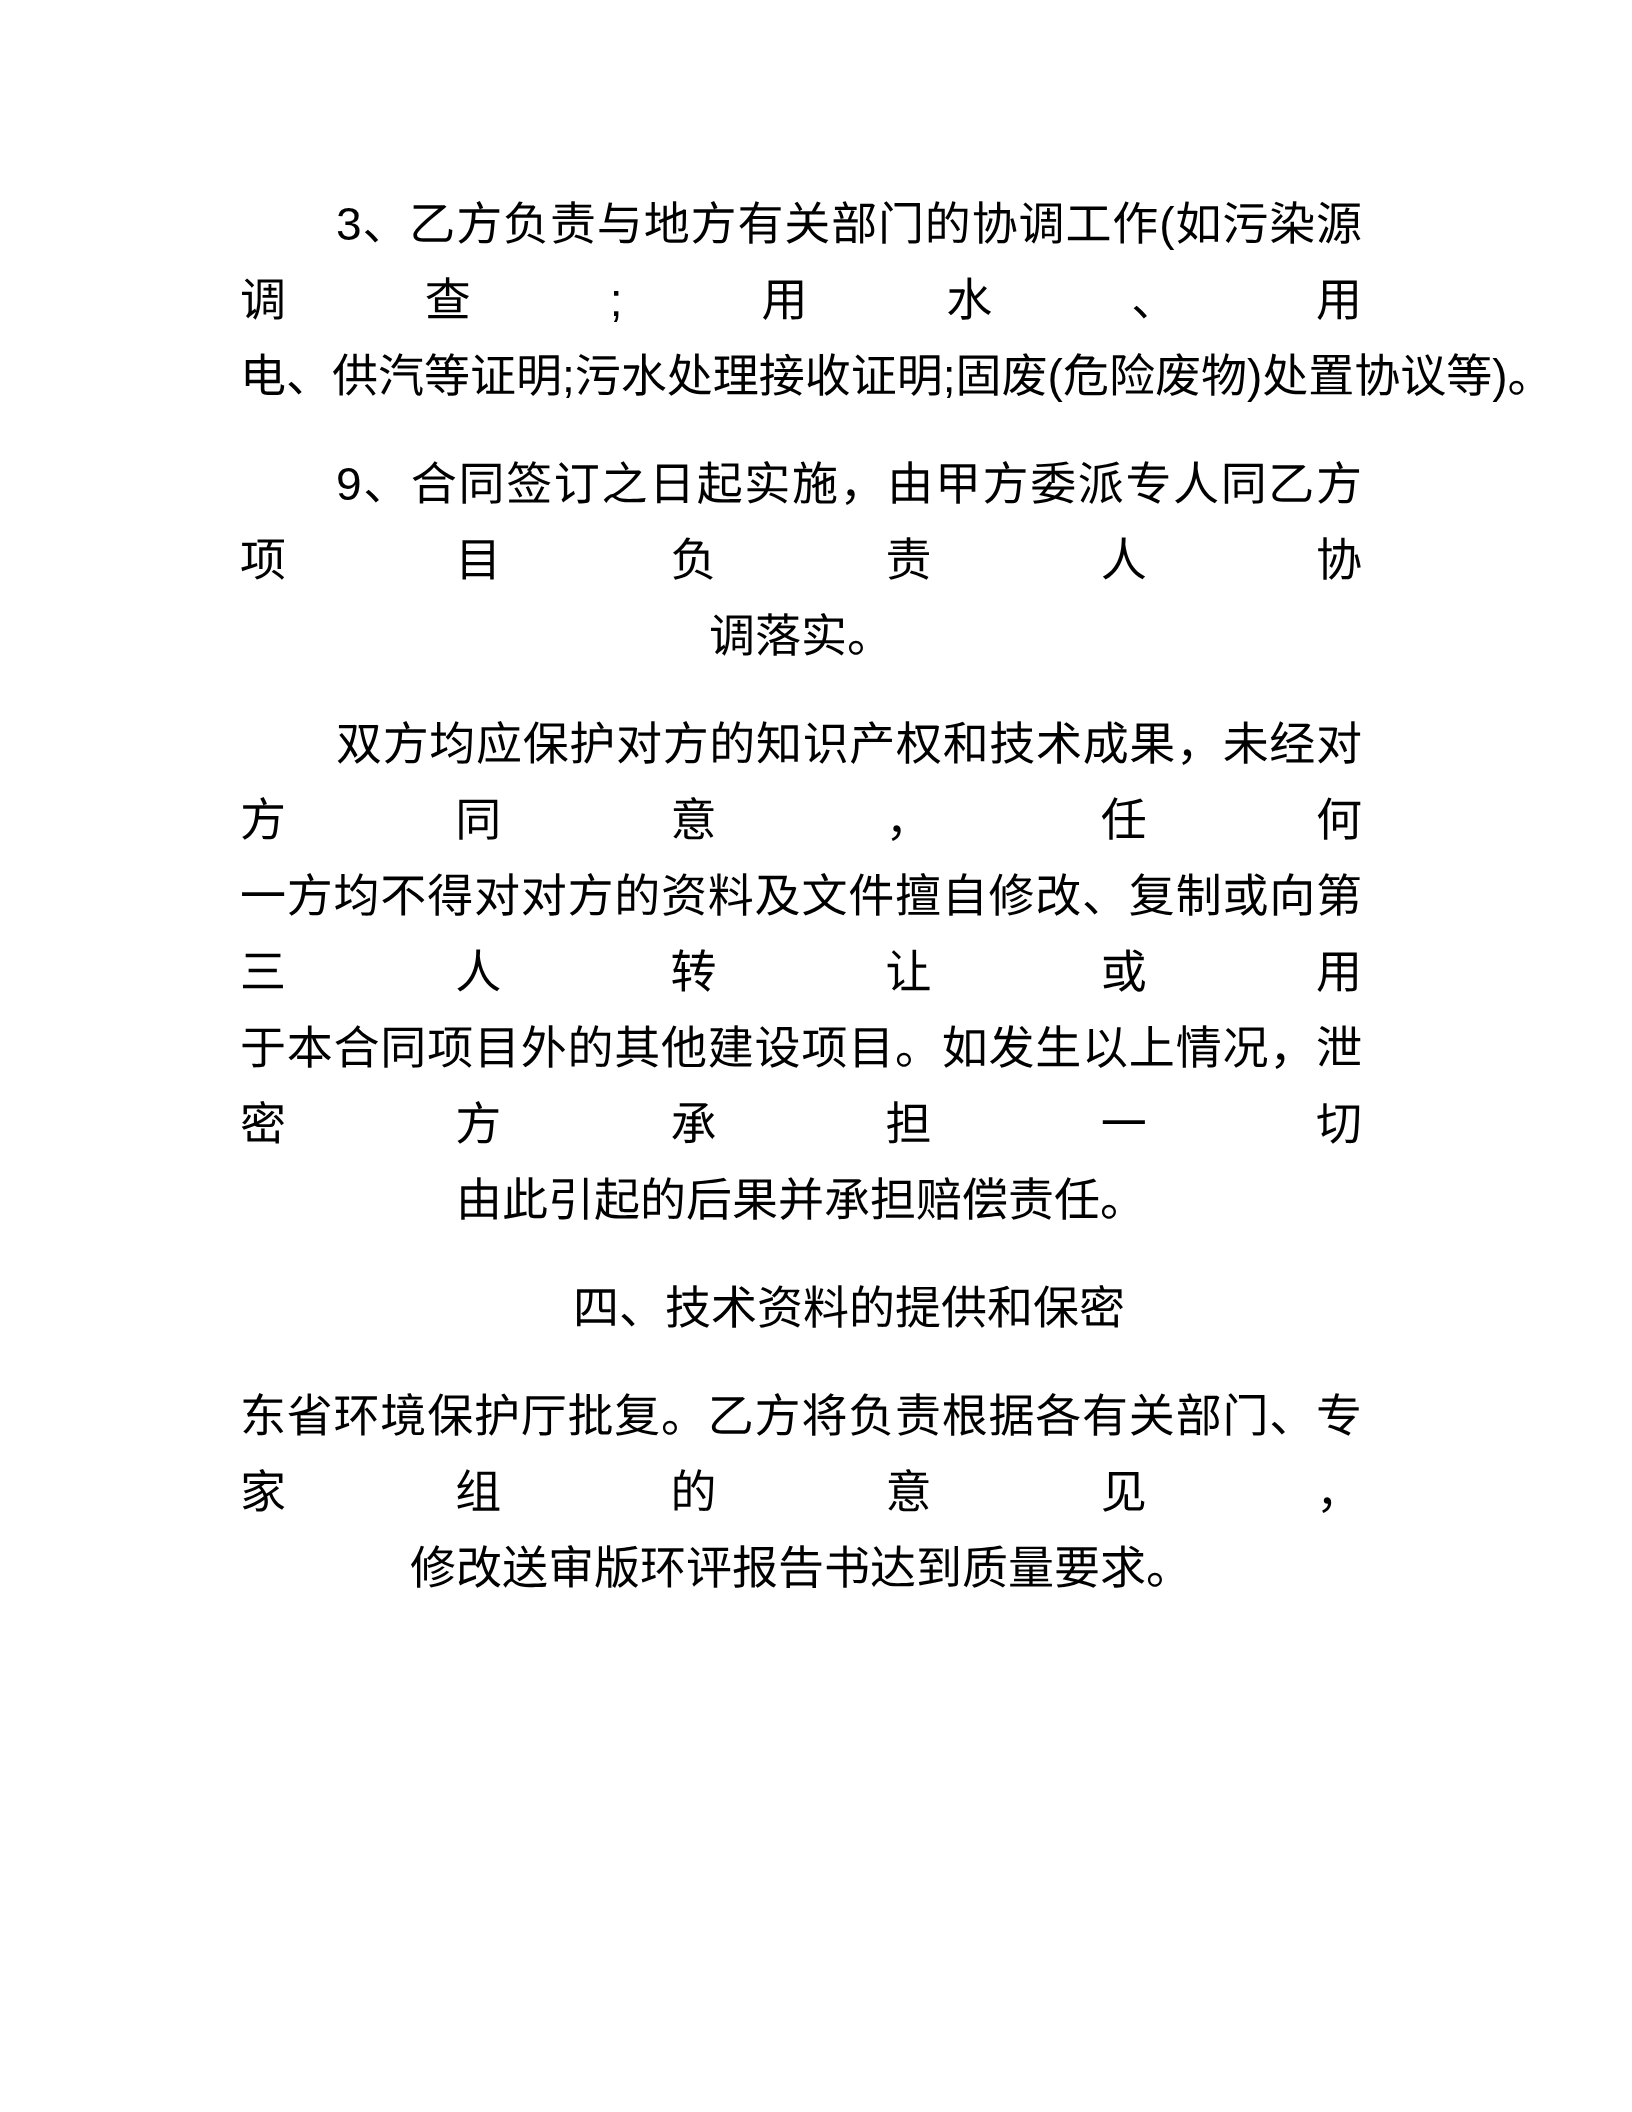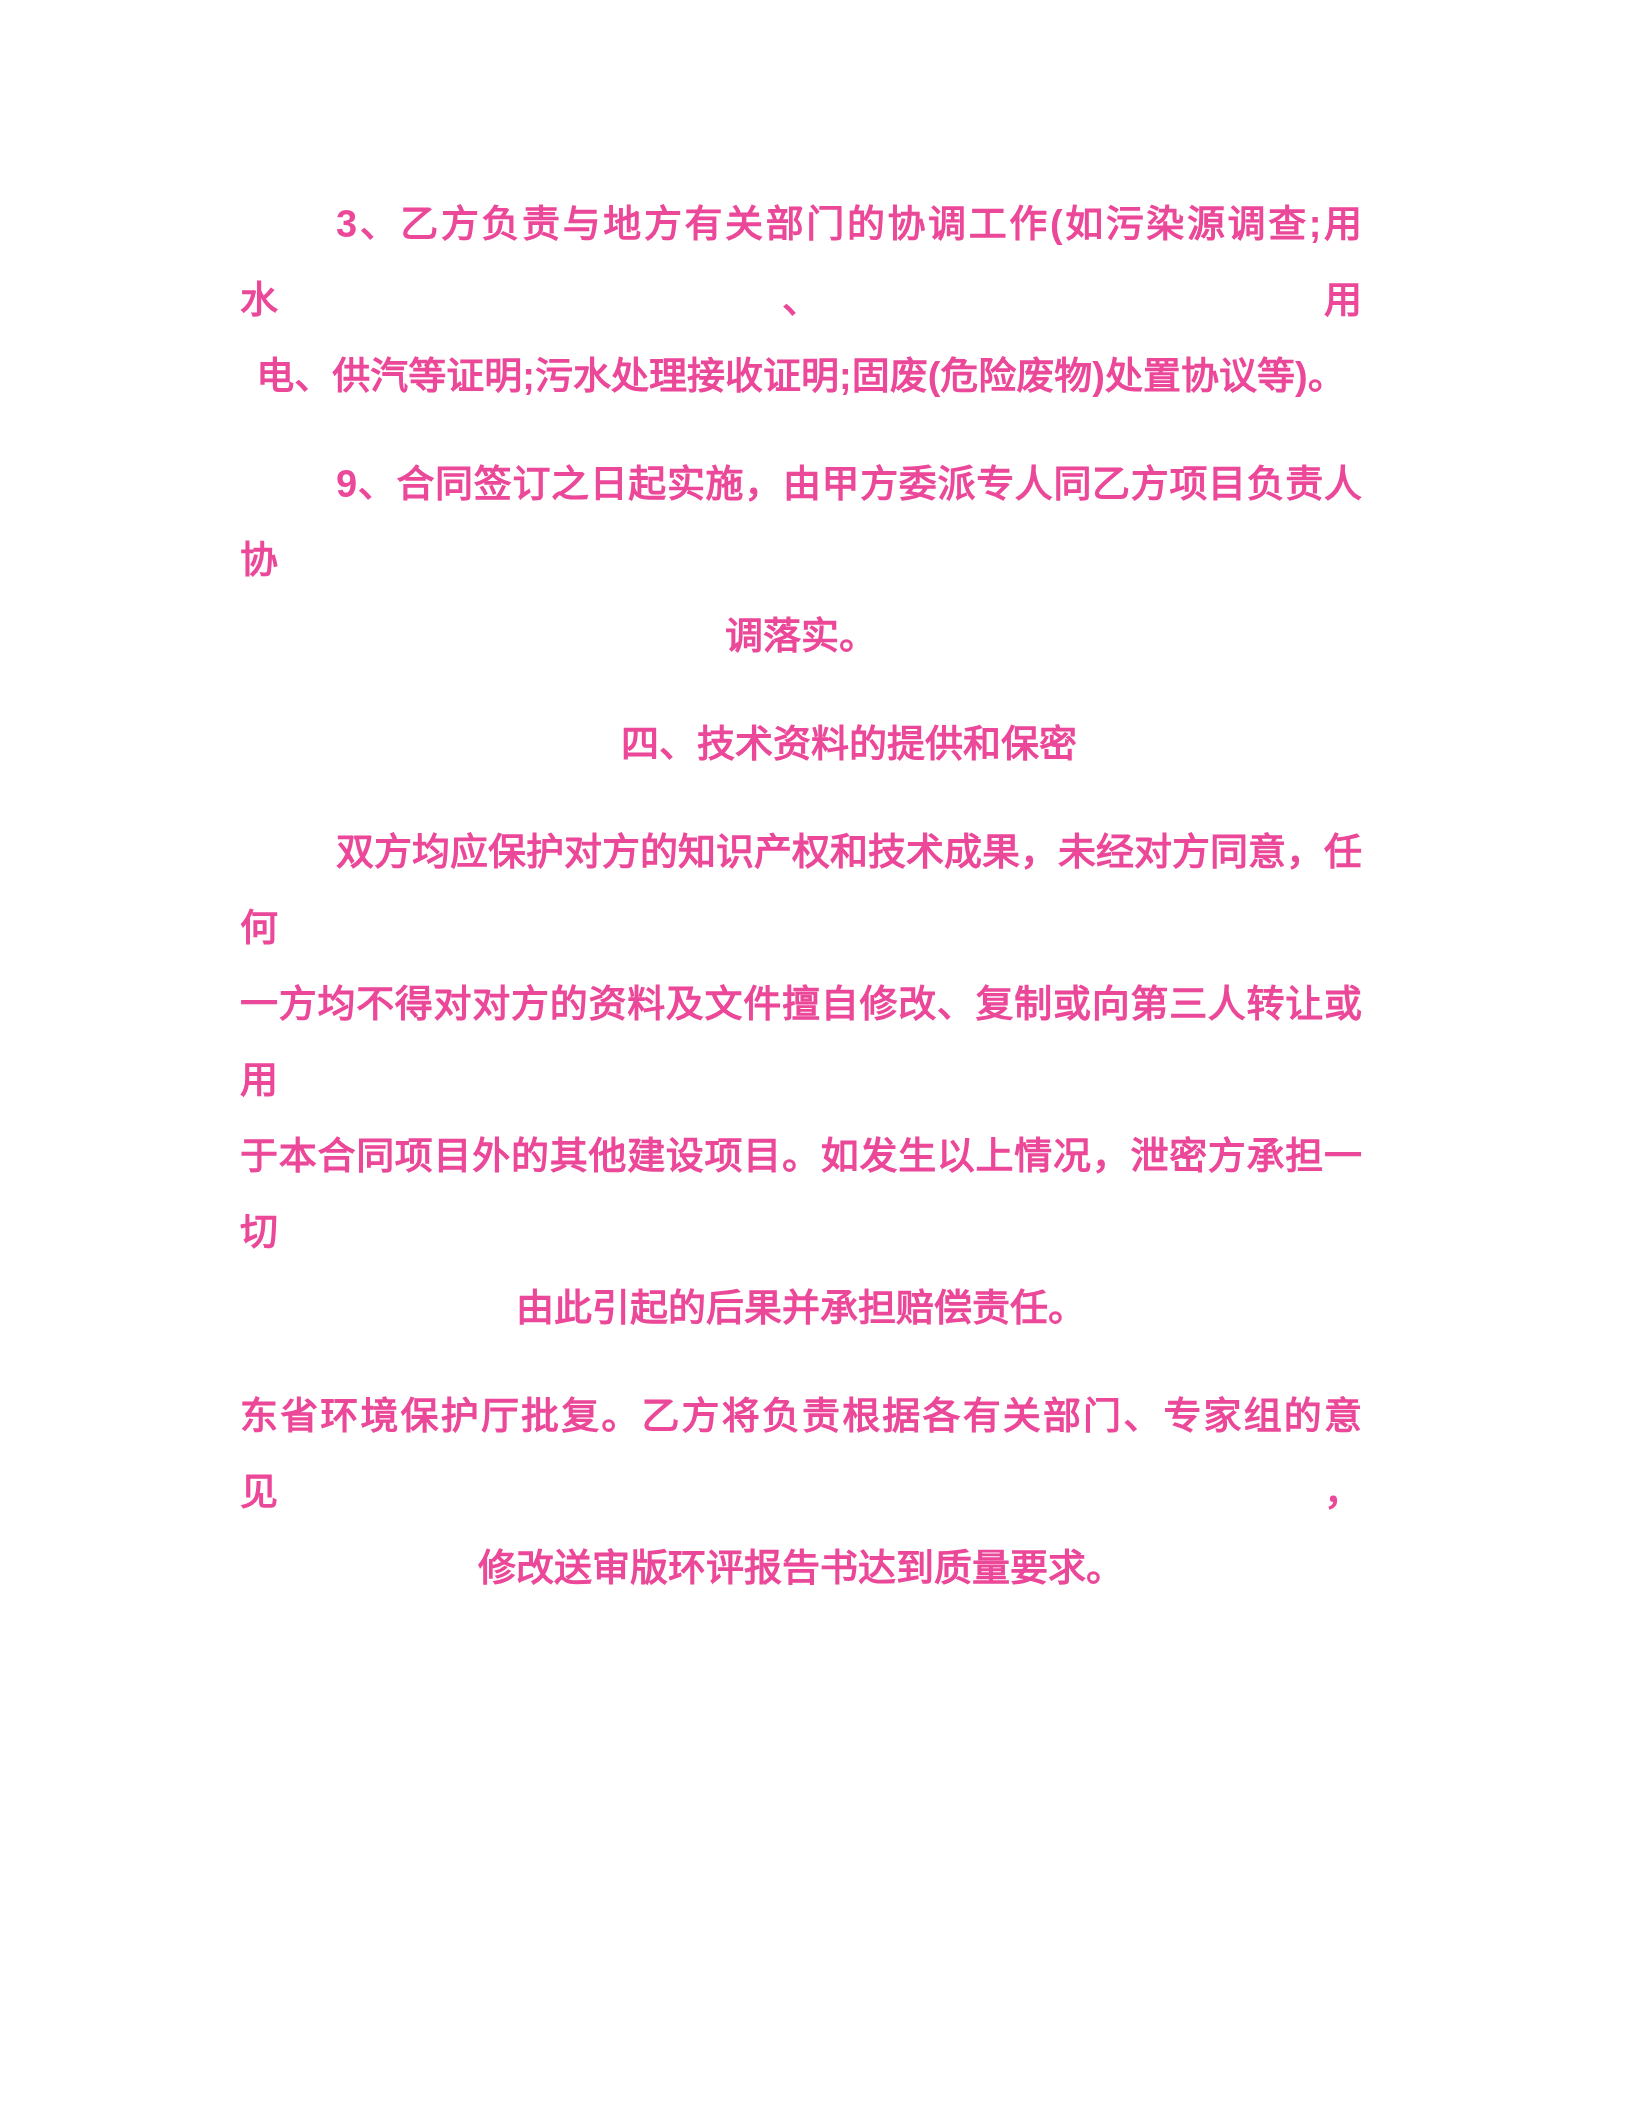--- a/index.html
+++ b/index.html
@@ -13,23 +13,23 @@
     height: 2112px;
     background: #ffffff;
     overflow: hidden;
     font-family: "Liberation Sans", "DejaVu Sans", sans-serif;
   }
   .doc {
     position: absolute;
     left: 240px;
     top: 186px;
     width: 1122px;
-    color: #ec4899;
-    font-size: 38px;
-    font-weight: 700;
+    color: #000000;
+    font-size: 46px;
+    font-weight: 400;
     line-height: 76px;
     letter-spacing: 0;
   }
   .para {
     margin: 0 0 32px 0;
   }
   .para:last-child {
     margin-bottom: 0;
   }
   .line {
@@ -53,26 +53,26 @@
   <div class="doc" id="doc">
       <div class="para">
         <div class="line indent stretch">3、乙方负责与地方有关部门的协调工作(如污染源调查;用水、用</div>
         <div class="line">电、供汽等证明;污水处理接收证明;固废(危险废物)处置协议等)。</div>
       </div>
       <div class="para">
         <div class="line indent stretch">9、合同签订之日起实施，由甲方委派专人同乙方项目负责人协</div>
         <div class="line">调落实。</div>
       </div>
       <div class="para">
-        <div class="line indent">四、技术资料的提供和保密</div>
-      </div>
-      <div class="para">
         <div class="line indent stretch">双方均应保护对方的知识产权和技术成果，未经对方同意，任何</div>
         <div class="line stretch">一方均不得对对方的资料及文件擅自修改、复制或向第三人转让或用</div>
         <div class="line stretch">于本合同项目外的其他建设项目。如发生以上情况，泄密方承担一切</div>
         <div class="line">由此引起的后果并承担赔偿责任。</div>
+      </div>
+      <div class="para">
+        <div class="line indent">四、技术资料的提供和保密</div>
       </div>
       <div class="para">
         <div class="line stretch">东省环境保护厅批复。乙方将负责根据各有关部门、专家组的意见，</div>
         <div class="line">修改送审版环评报告书达到质量要求。</div>
       </div>
     </div>
 </div>
 
 </body></html>

